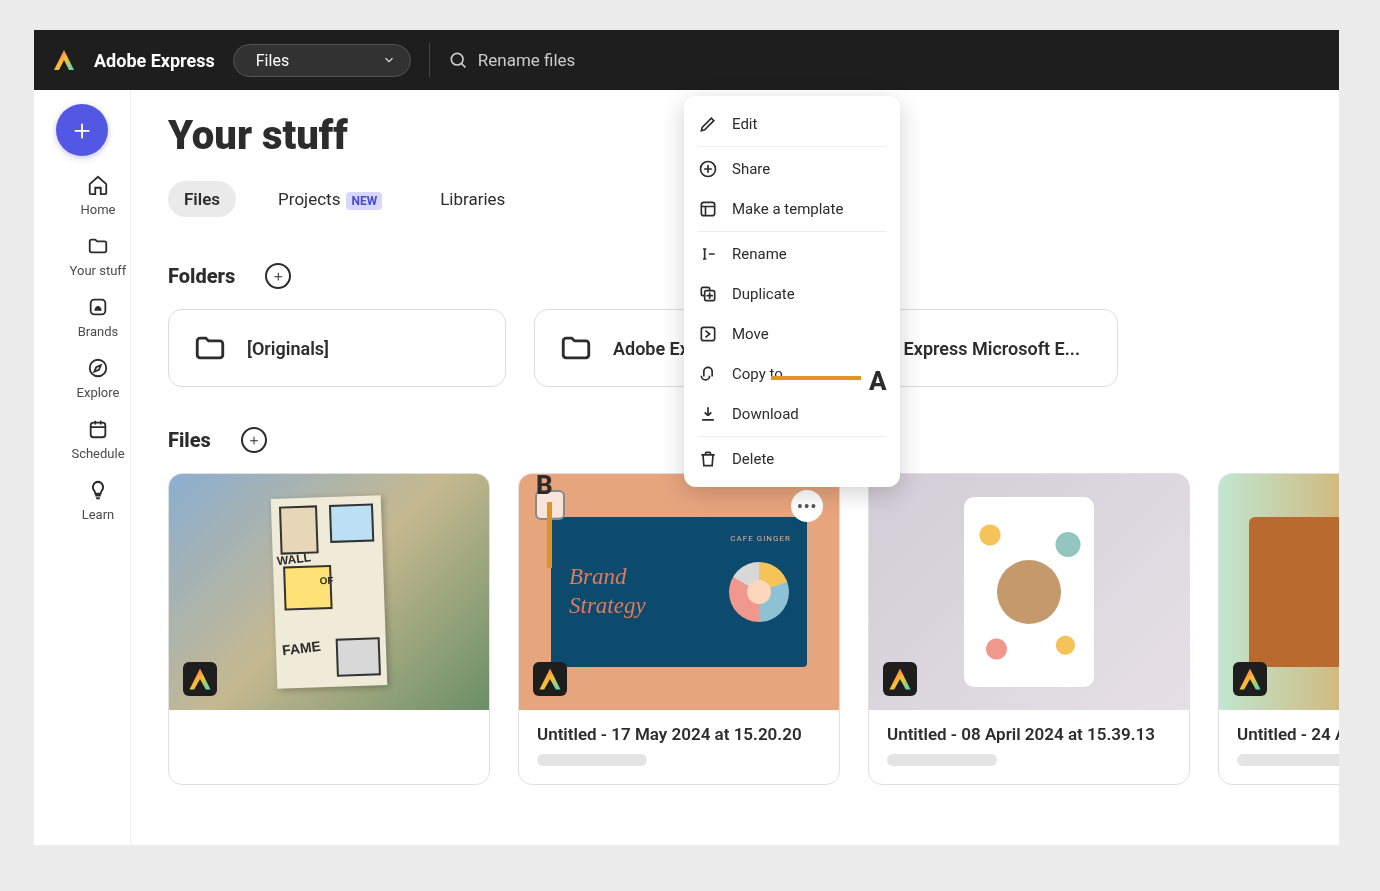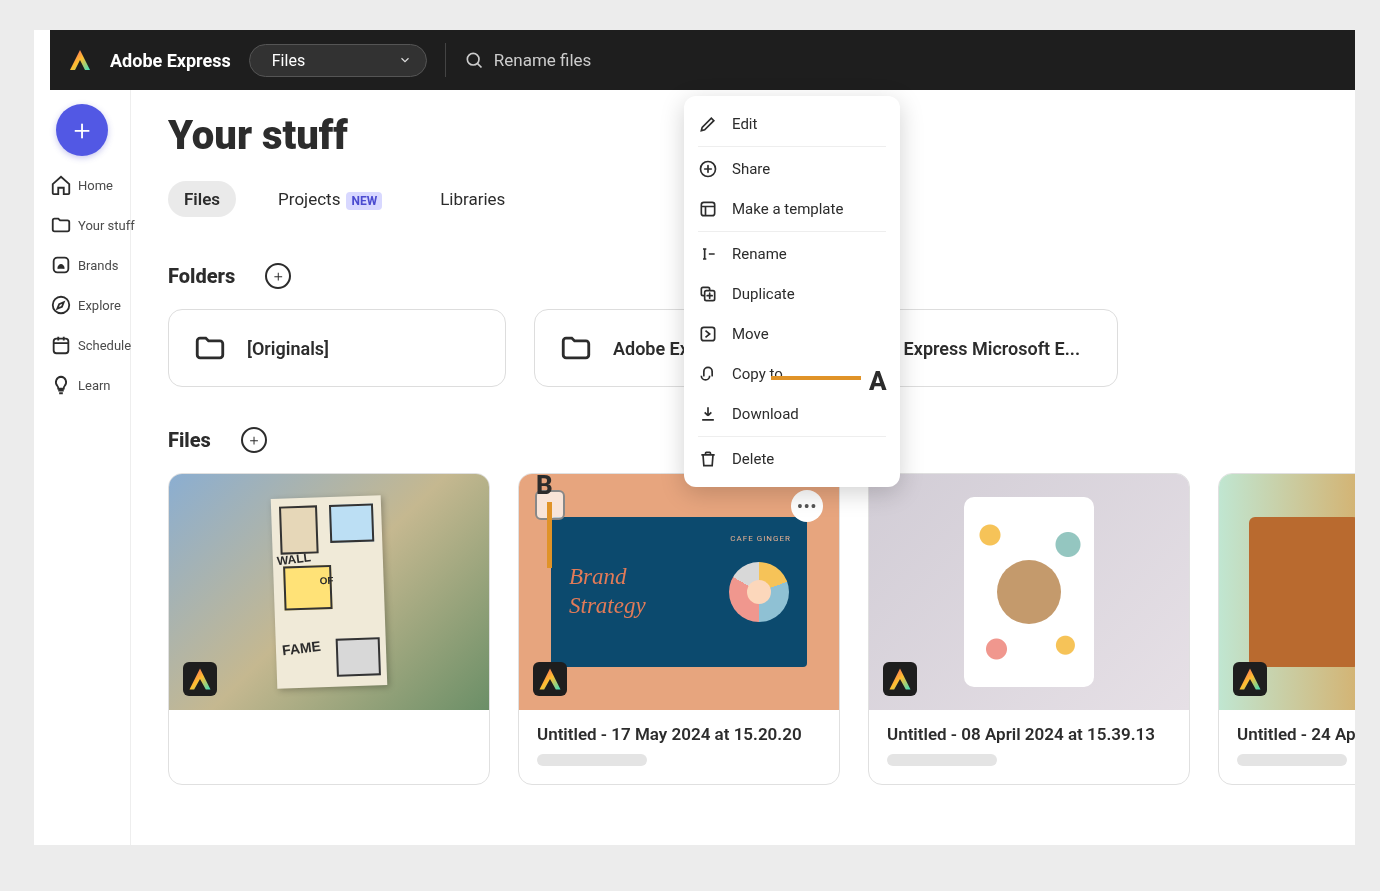--- a/index.html
+++ b/index.html
@@ -1,31 +1,31 @@
 <!DOCTYPE html>
 <html><head>
 <meta charset="utf-8">
 <style>
   html,body{margin:0;padding:0;font-family:-apple-system,BlinkMacSystemFont,"Segoe UI",Roboto,Helvetica,Arial,sans-serif;background:#ececec;color:#2c2c2c;}
   .stage{width:1380px;height:891px;position:relative;margin:0 auto;overflow:hidden;}
-  .app{position:absolute;left:34px;top:30px;width:1305px;height:815px;background:#fff;overflow:hidden;padding-left:16px;}
+  .app{position:absolute;left:34px;top:30px;width:1305px;height:815px;background:#fff;overflow:hidden;}
   
   .topbar{height:60px;background:#1e1e1e;color:#fff;display:flex;align-items:center;padding:0 18px;gap:18px;}
   .logo{width:24px;height:24px;}
   .brand{font-weight:700;font-size:18px;}
   .filesDrop{display:flex;align-items:center;gap:12px;background:#323232;border:1px solid #555;border-radius:22px;padding:6px 14px 6px 22px;min-width:140px;justify-content:space-between;}
   .filesDrop span{font-size:16px;}
   .chev{width:14px;height:14px;stroke:#ddd;}
   .vbar{width:1px;height:34px;background:#444;}
   .search{display:flex;align-items:center;gap:10px;color:#ccc;font-size:17px;}
   .search svg{width:20px;height:20px;stroke:#ccc;}
   
   .sidebar{position:absolute;left:0;top:60px;width:96px;bottom:0;border-right:1px solid #eee;display:flex;flex-direction:column;align-items:center;padding-top:14px;gap:18px;font-size:13px;color:#4b4b4b;}
   .addbtn{width:52px;height:52px;border-radius:50%;background:#5258e4;color:#fff;display:flex;align-items:center;justify-content:center;font-size:28px;box-shadow:0 2px 6px rgba(70,70,200,.3);}
-  .navitem{display:flex;flex-direction:row;align-items:center;gap:6px;width:100%;margin-left:32px;}
+  .navitem{display:flex;flex-direction:column;align-items:center;gap:6px;width:100%;margin-left:32px;}
   .navicon{width:22px;height:22px;stroke:#2c2c2c;fill:none;}
   
   .main{position:absolute;left:96px;top:60px;right:0;bottom:0;padding:22px 0 0 38px;overflow:hidden;}
   h1{margin:0 0 22px 0;font-size:40px;font-weight:900;}
   .tabs{display:flex;align-items:center;gap:26px;margin-bottom:46px;font-size:17px;}
   .tab{padding:8px 16px;border-radius:18px;}
   .tab.active{background:#eaeaea;font-weight:600;}
   .badge{background:#d8d8ff;color:#4b4bd0;font-size:12px;font-weight:700;padding:2px 5px;border-radius:4px;margin-left:6px;vertical-align:middle;}
   .sectionhdr{display:flex;align-items:center;gap:30px;margin-bottom:20px;}
   .sectionhdr h2{margin:0;font-size:20px;font-weight:800;}

